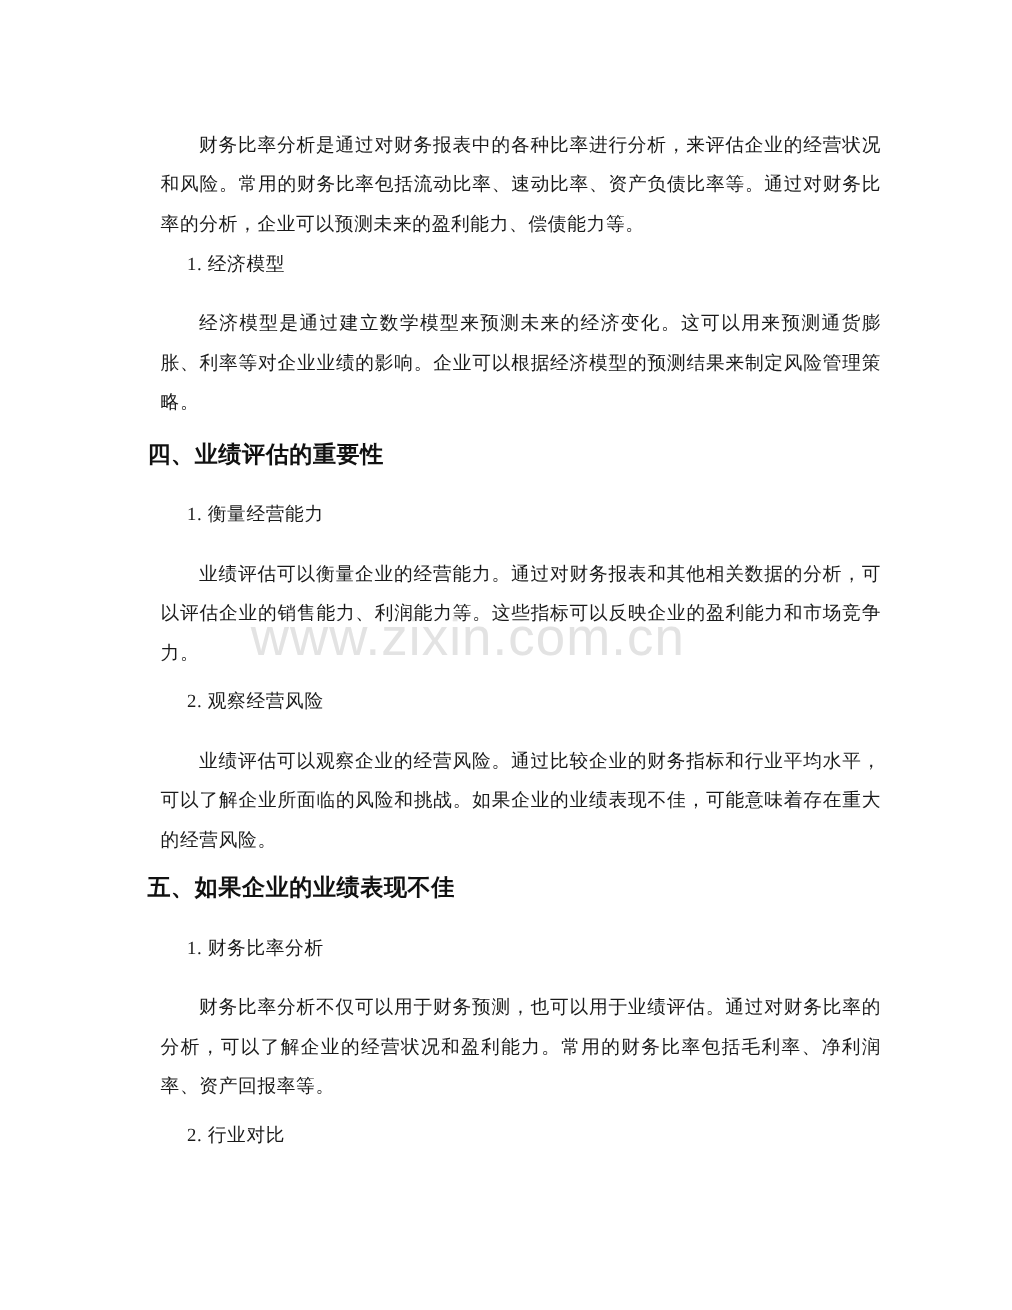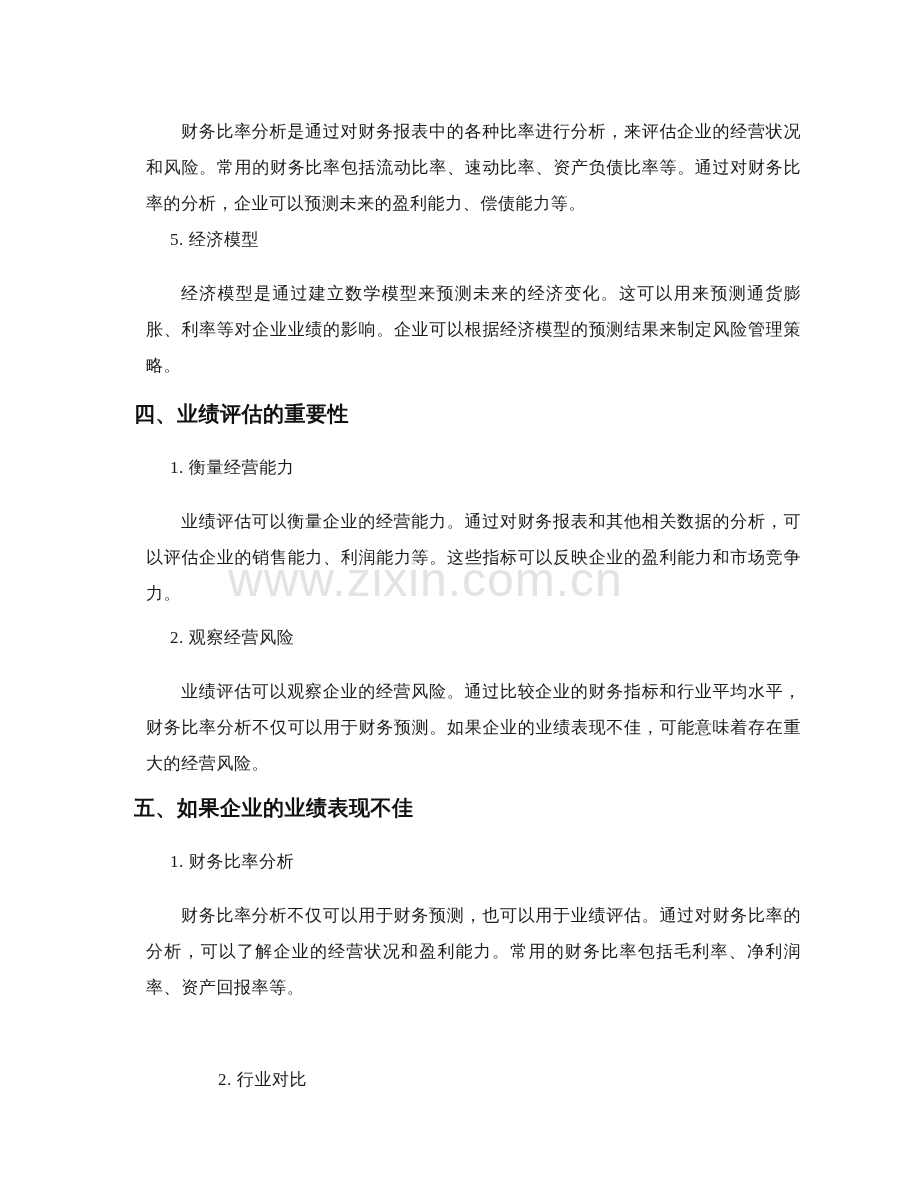--- a/index.html
+++ b/index.html
@@ -65,24 +65,24 @@
     }
     .content { position: relative; z-index: 1; }
   </style>
 </head>
 <body>
 
 <div class="watermark">www.zixin.com.cn</div>
 
 <div class="page content">
   <p class="para" style="top:114px;">财务比率分析是通过对财务报表中的各种比率进行分析，来评估企业的经营状况和风险。常用的财务比率包括流动比率、速动比率、资产负债比率等。通过对财务比率的分析，企业可以预测未来的盈利能力、偿债能力等。</p>
-  <p class="subhead" style="top:222px;">5. 经济模型</p>
+  <p class="subhead" style="top:222px;">1. 经济模型</p>
   <p class="para" style="top:276px;">经济模型是通过建立数学模型来预测未来的经济变化。这可以用来预测通货膨胀、利率等对企业业绩的影响。企业可以根据经济模型的预测结果来制定风险管理策略。</p>
   <h2 class="heading" style="top:396px;">四、业绩评估的重要性</h2>
   <p class="subhead" style="top:450px;">1. 衡量经营能力</p>
   <p class="para" style="top:504px;">业绩评估可以衡量企业的经营能力。通过对财务报表和其他相关数据的分析，可以评估企业的销售能力、利润能力等。这些指标可以反映企业的盈利能力和市场竞争力。</p>
   <p class="subhead" style="top:620px;">2. 观察经营风险</p>
-  <p class="para" style="top:674px;">业绩评估可以观察企业的经营风险。通过比较企业的财务指标和行业平均水平，财务比率分析不仅可以用于财务预测。如果企业的业绩表现不佳，可能意味着存在重大的经营风险。</p>
+  <p class="para" style="top:674px;">业绩评估可以观察企业的经营风险。通过比较企业的财务指标和行业平均水平，可以了解企业所面临的风险和挑战。如果企业的业绩表现不佳，可能意味着存在重大的经营风险。</p>
   <h2 class="heading" style="top:790px;">五、如果企业的业绩表现不佳</h2>
   <p class="subhead" style="top:844px;">1. 财务比率分析</p>
   <p class="para" style="top:898px;">财务比率分析不仅可以用于财务预测，也可以用于业绩评估。通过对财务比率的分析，可以了解企业的经营状况和盈利能力。常用的财务比率包括毛利率、净利润率、资产回报率等。</p>
-  <p class="subhead" style="top:1062px;margin-left:48px;">2. 行业对比</p>
+  <p class="subhead" style="top:1014px;">2. 行业对比</p>
 </div>
 
 </body></html>

